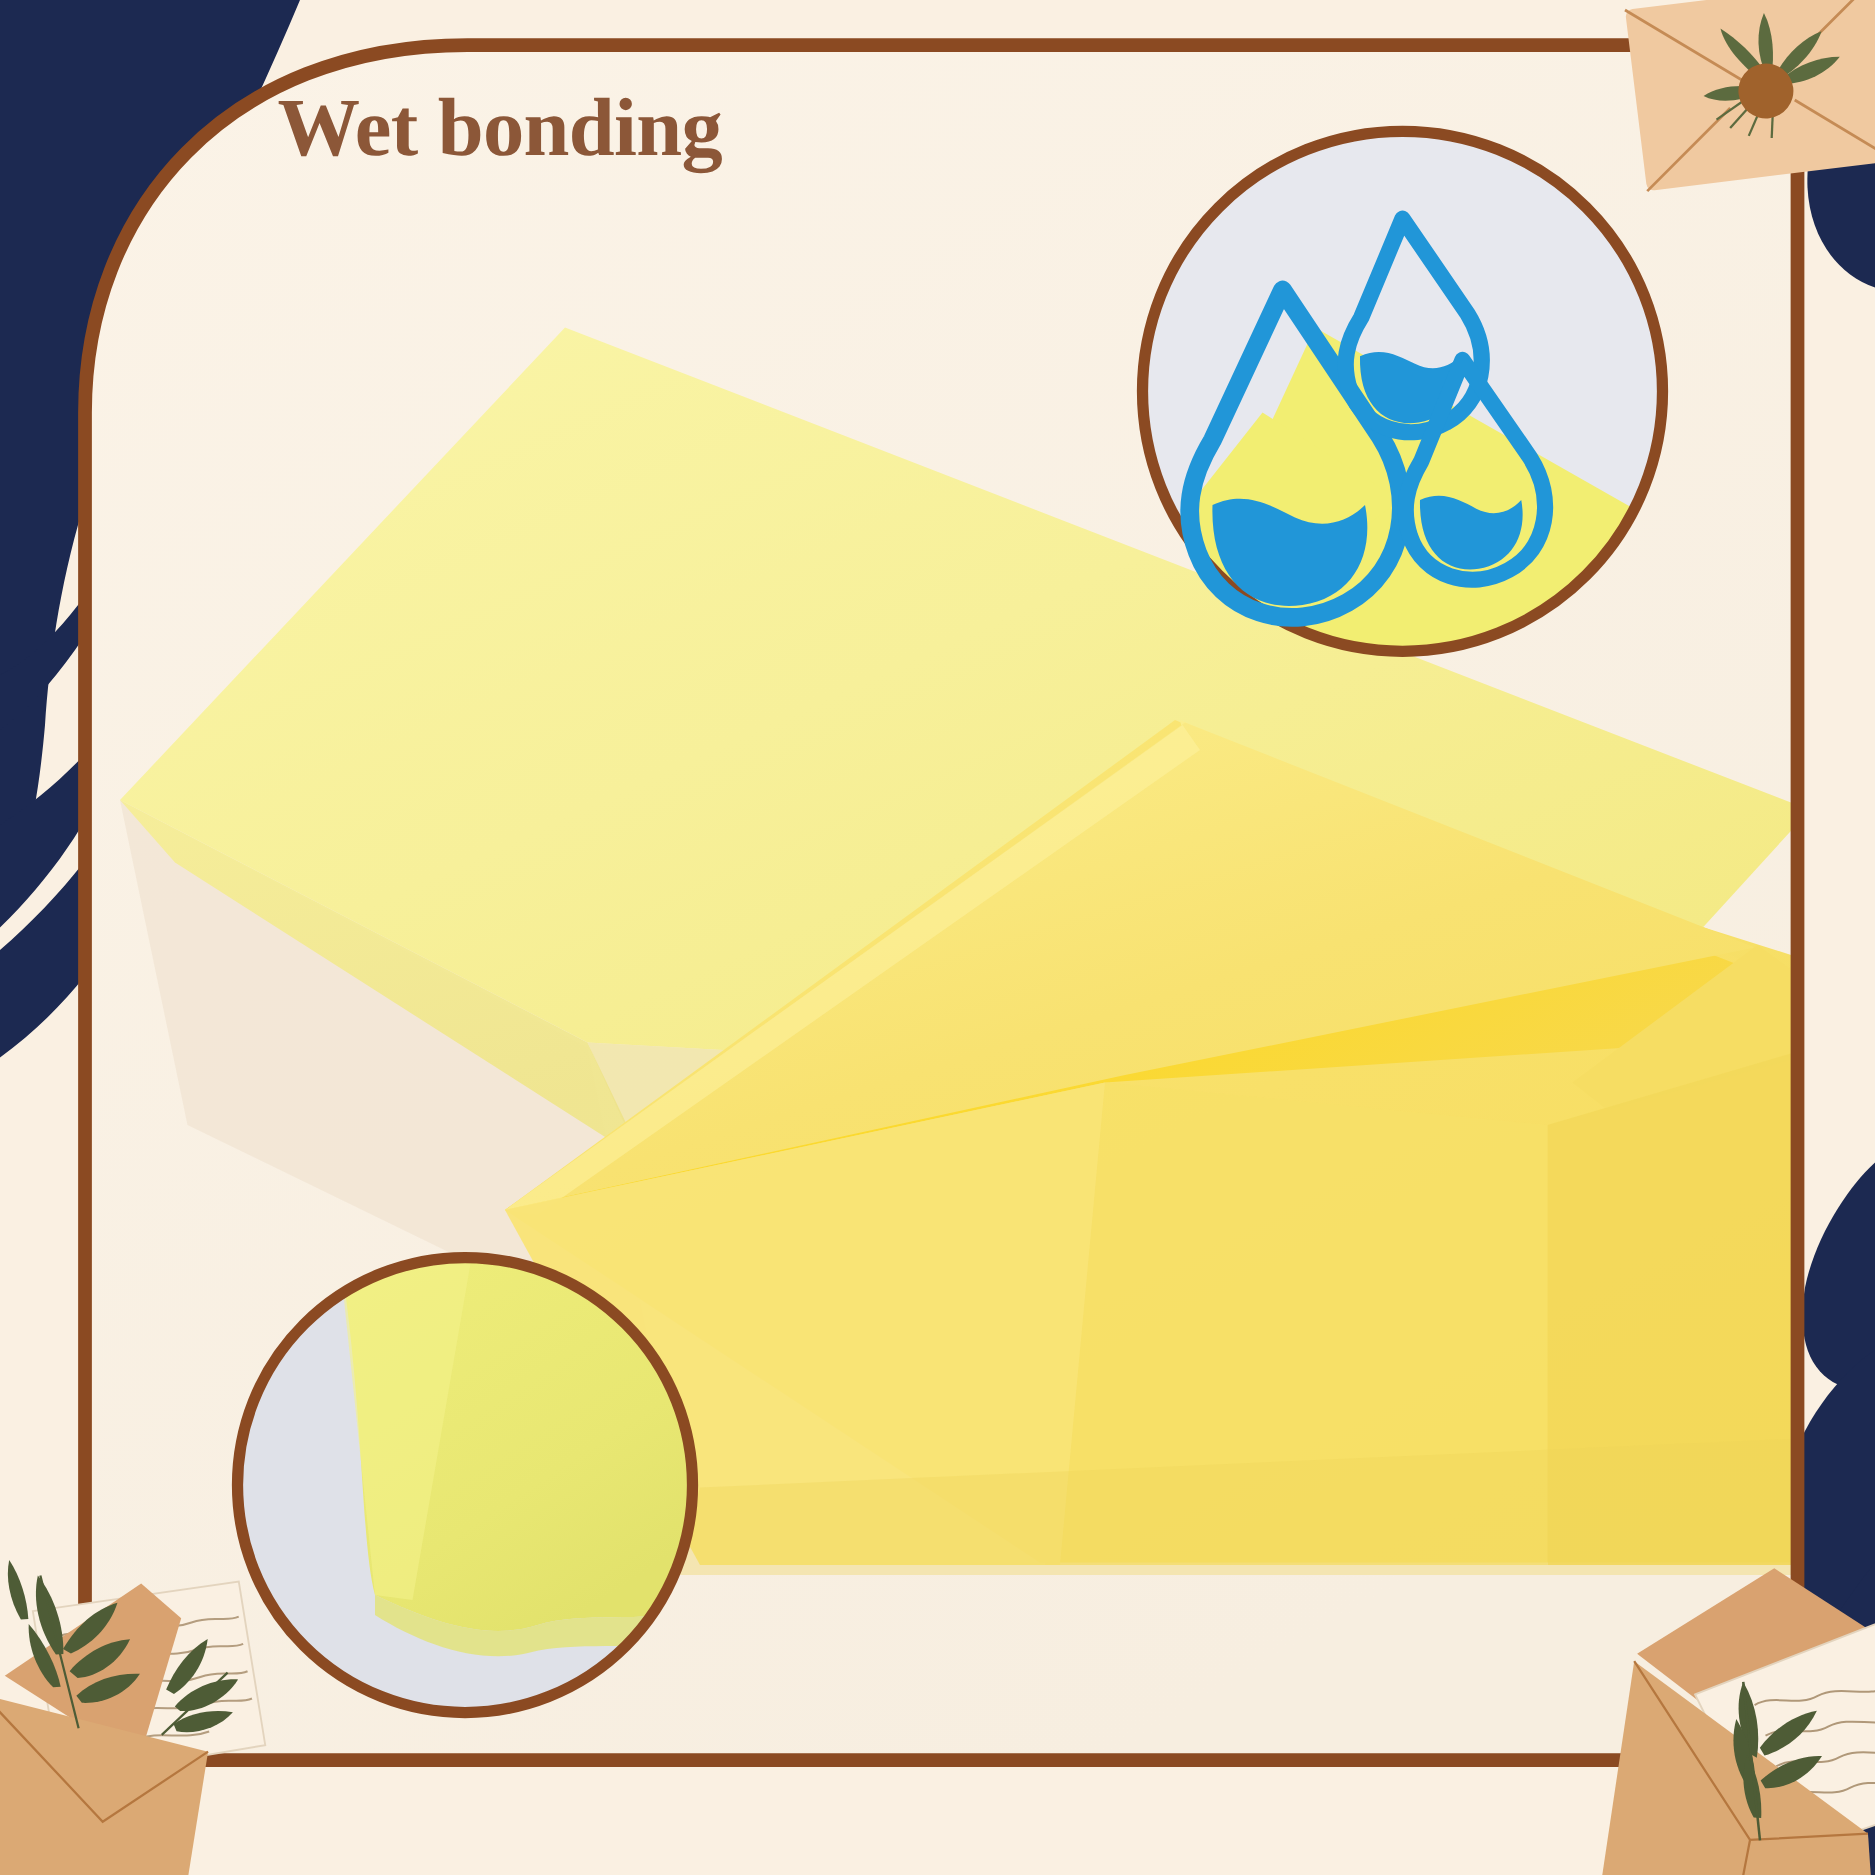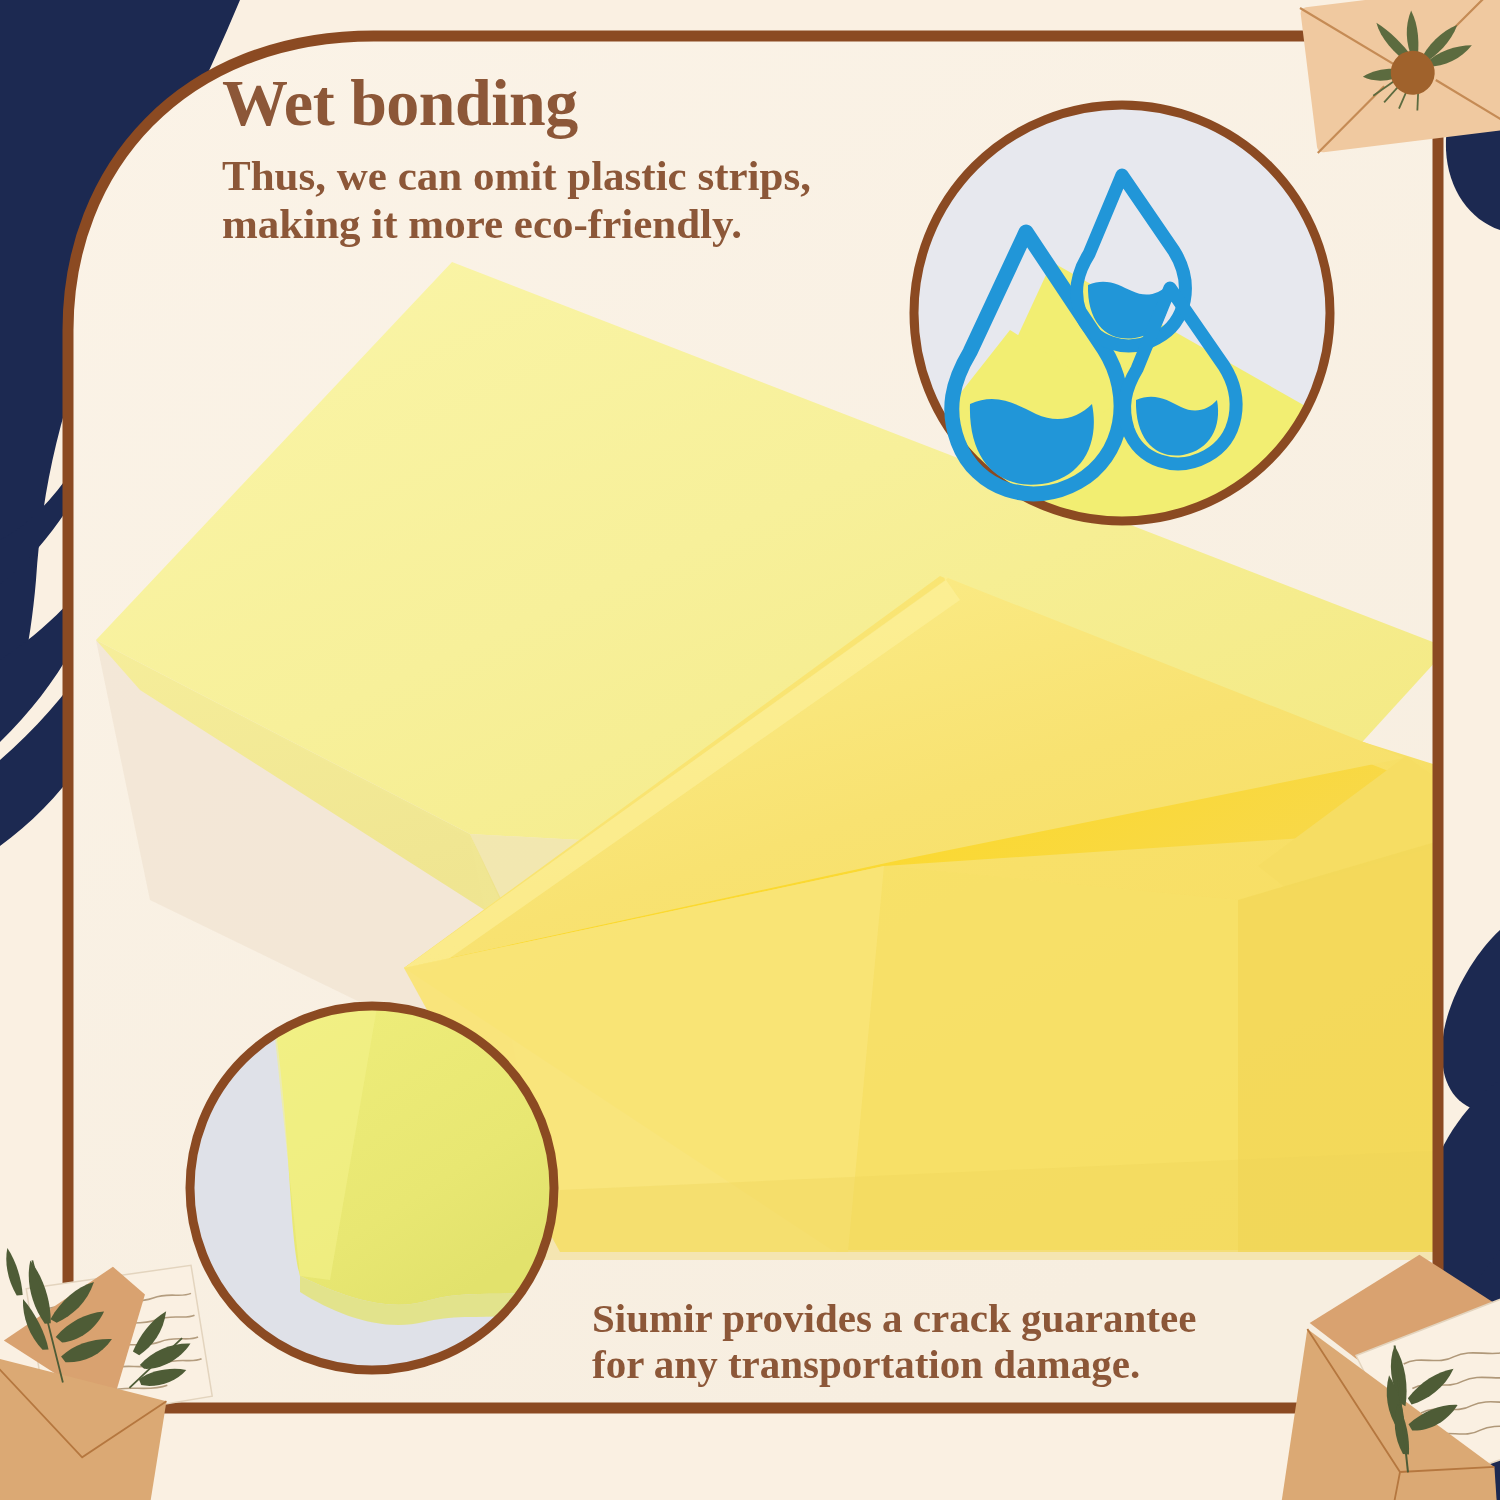--- a/index.html
+++ b/index.html
@@ -310,20 +310,16 @@
         <path d="M116,184 C104,168 100,148 104,130 C116,148 122,166 122,184 Z"></path>
         <path d="M126,178 C140,164 158,156 174,156 C164,174 146,184 130,184 Z"></path>
         <path d="M122,208 C112,192 110,174 114,158 C124,174 128,192 128,208 Z"></path>
       </g>
       <path fill="none" stroke="#4E5C36" stroke-width="2" d="M108,100 L128,226"></path>
     </g>
   </svg>
 
   <div class="headline" id="title-wet">Wet bonding</div>
 
-  <div class="subline" id="sub-wet">Thus, we can omit plastic strips,
-making it more eco-friendly.</div>
-
-
-  <div class="subline" id="sub-add">Siumir provides a crack guarantee
-for any transportation damage.</div>
+
+
 
 </div>
 
 </body></html>

